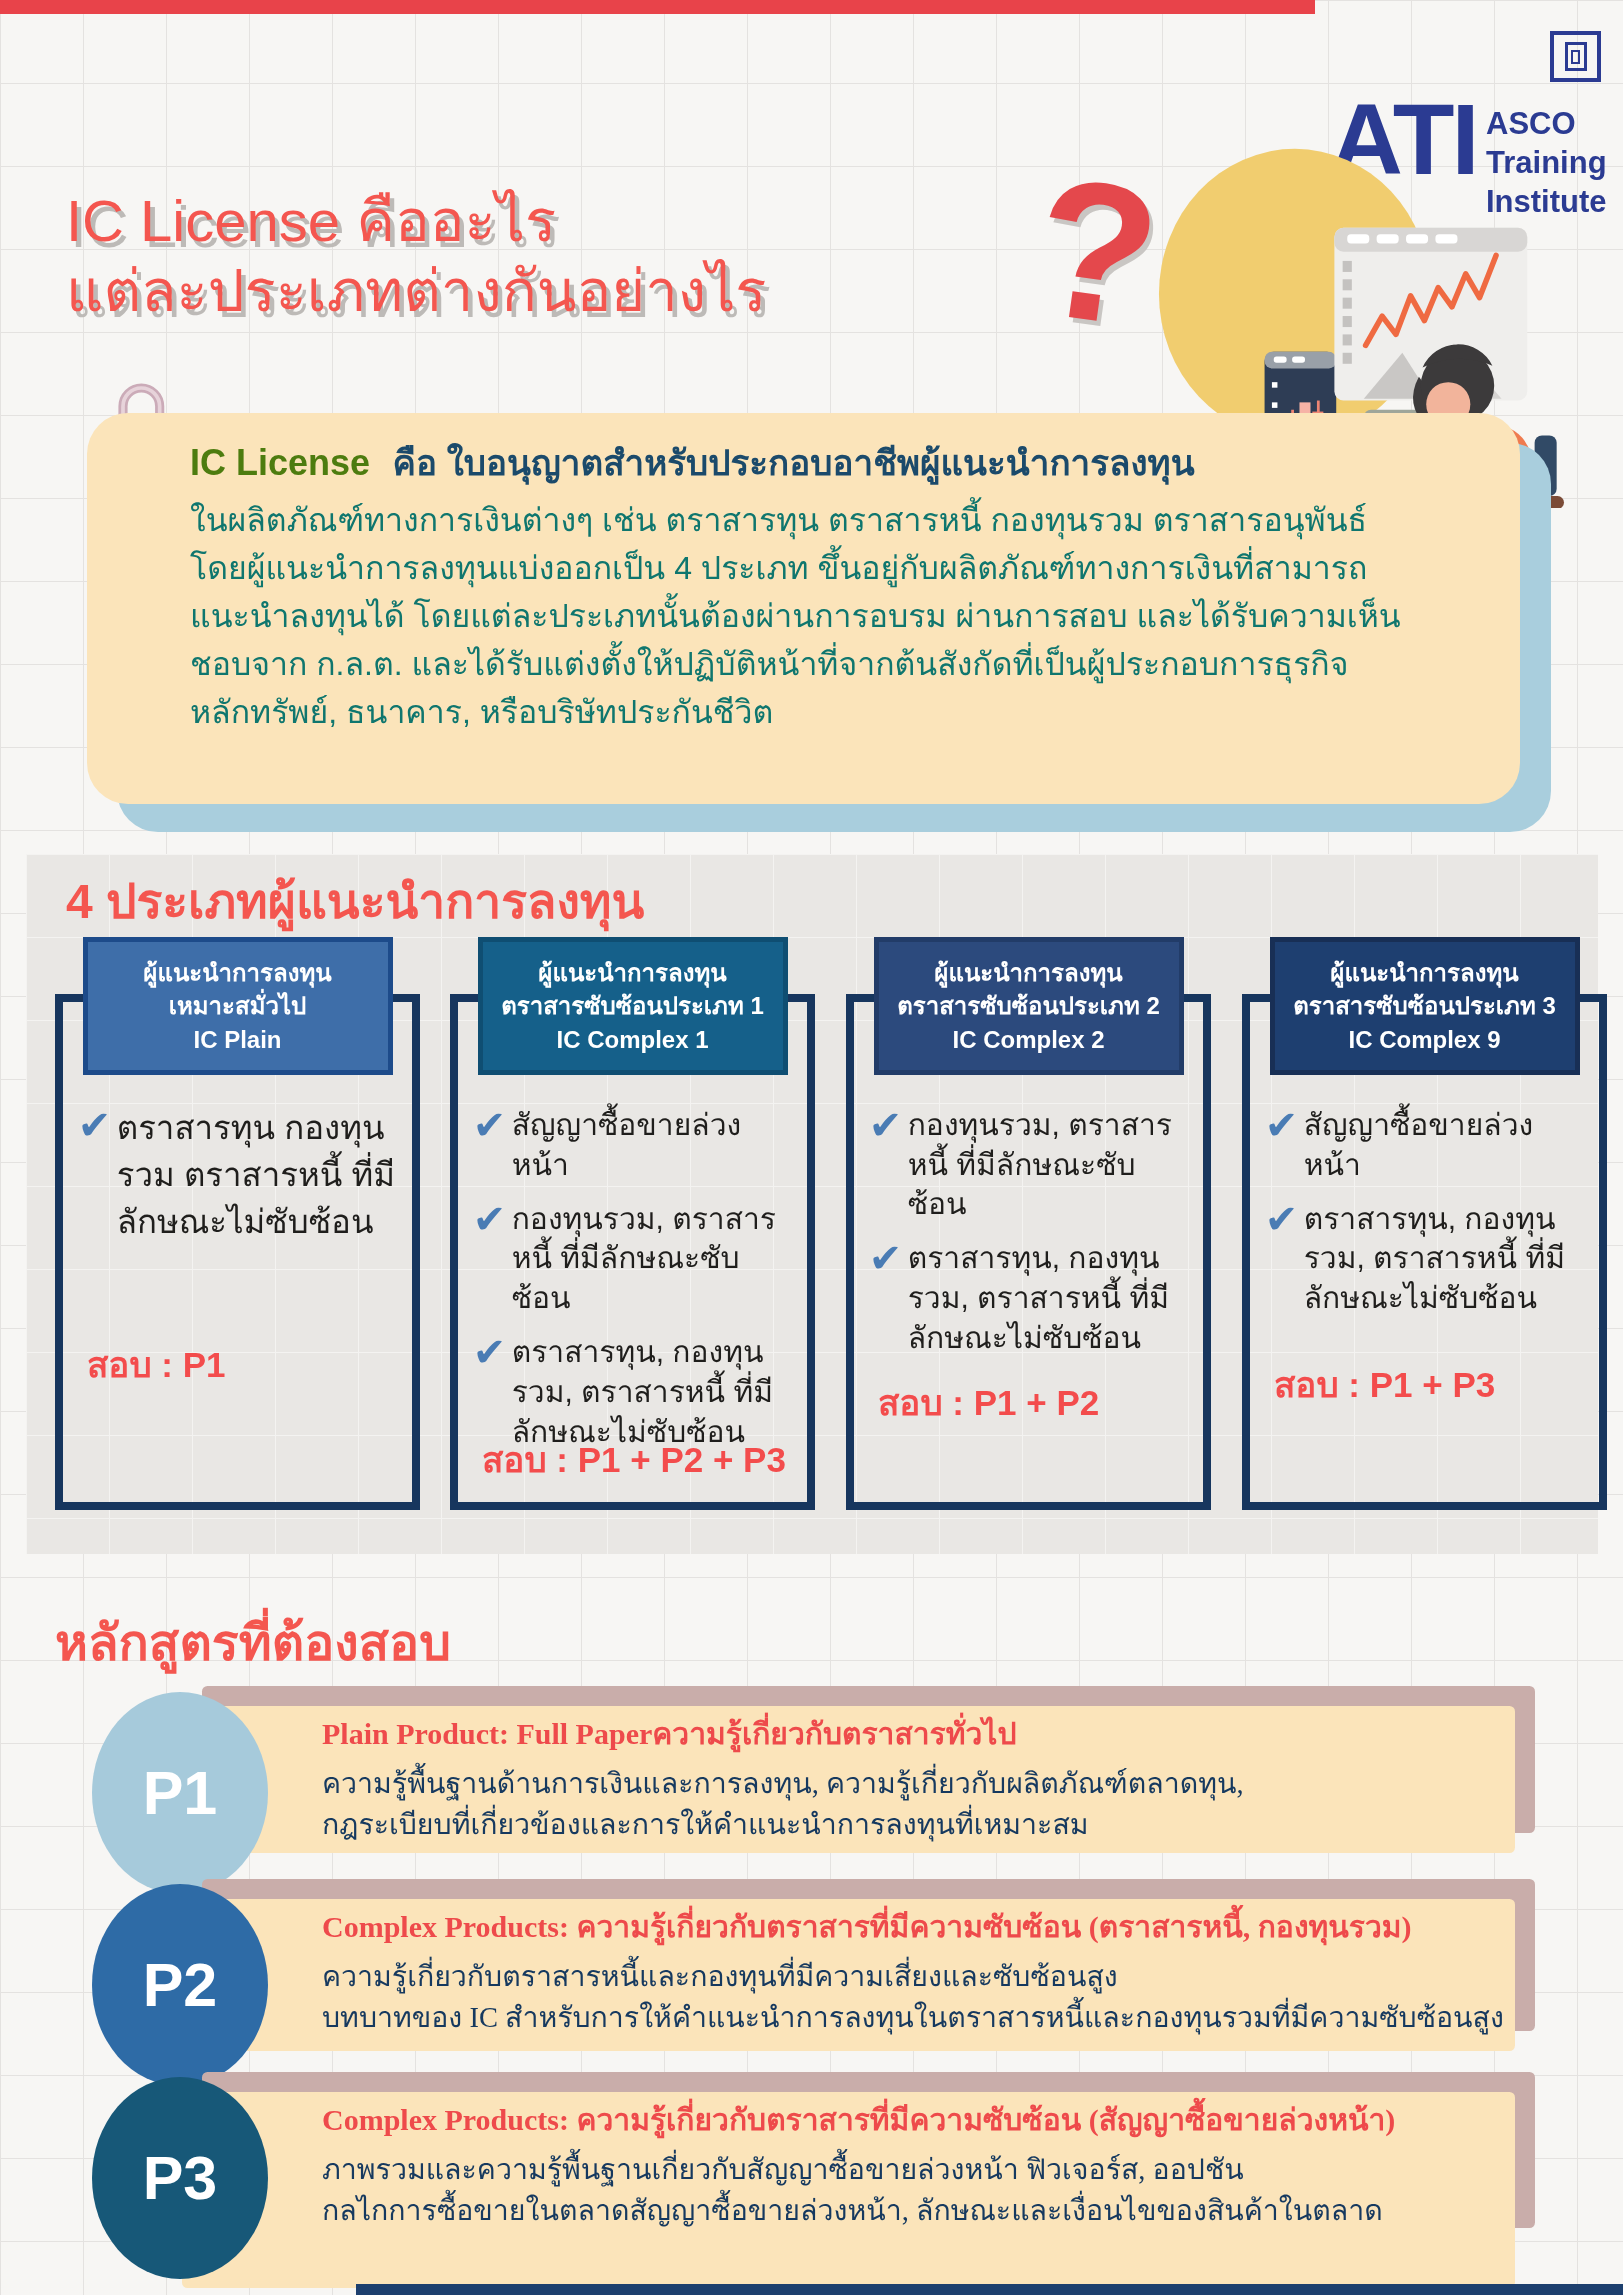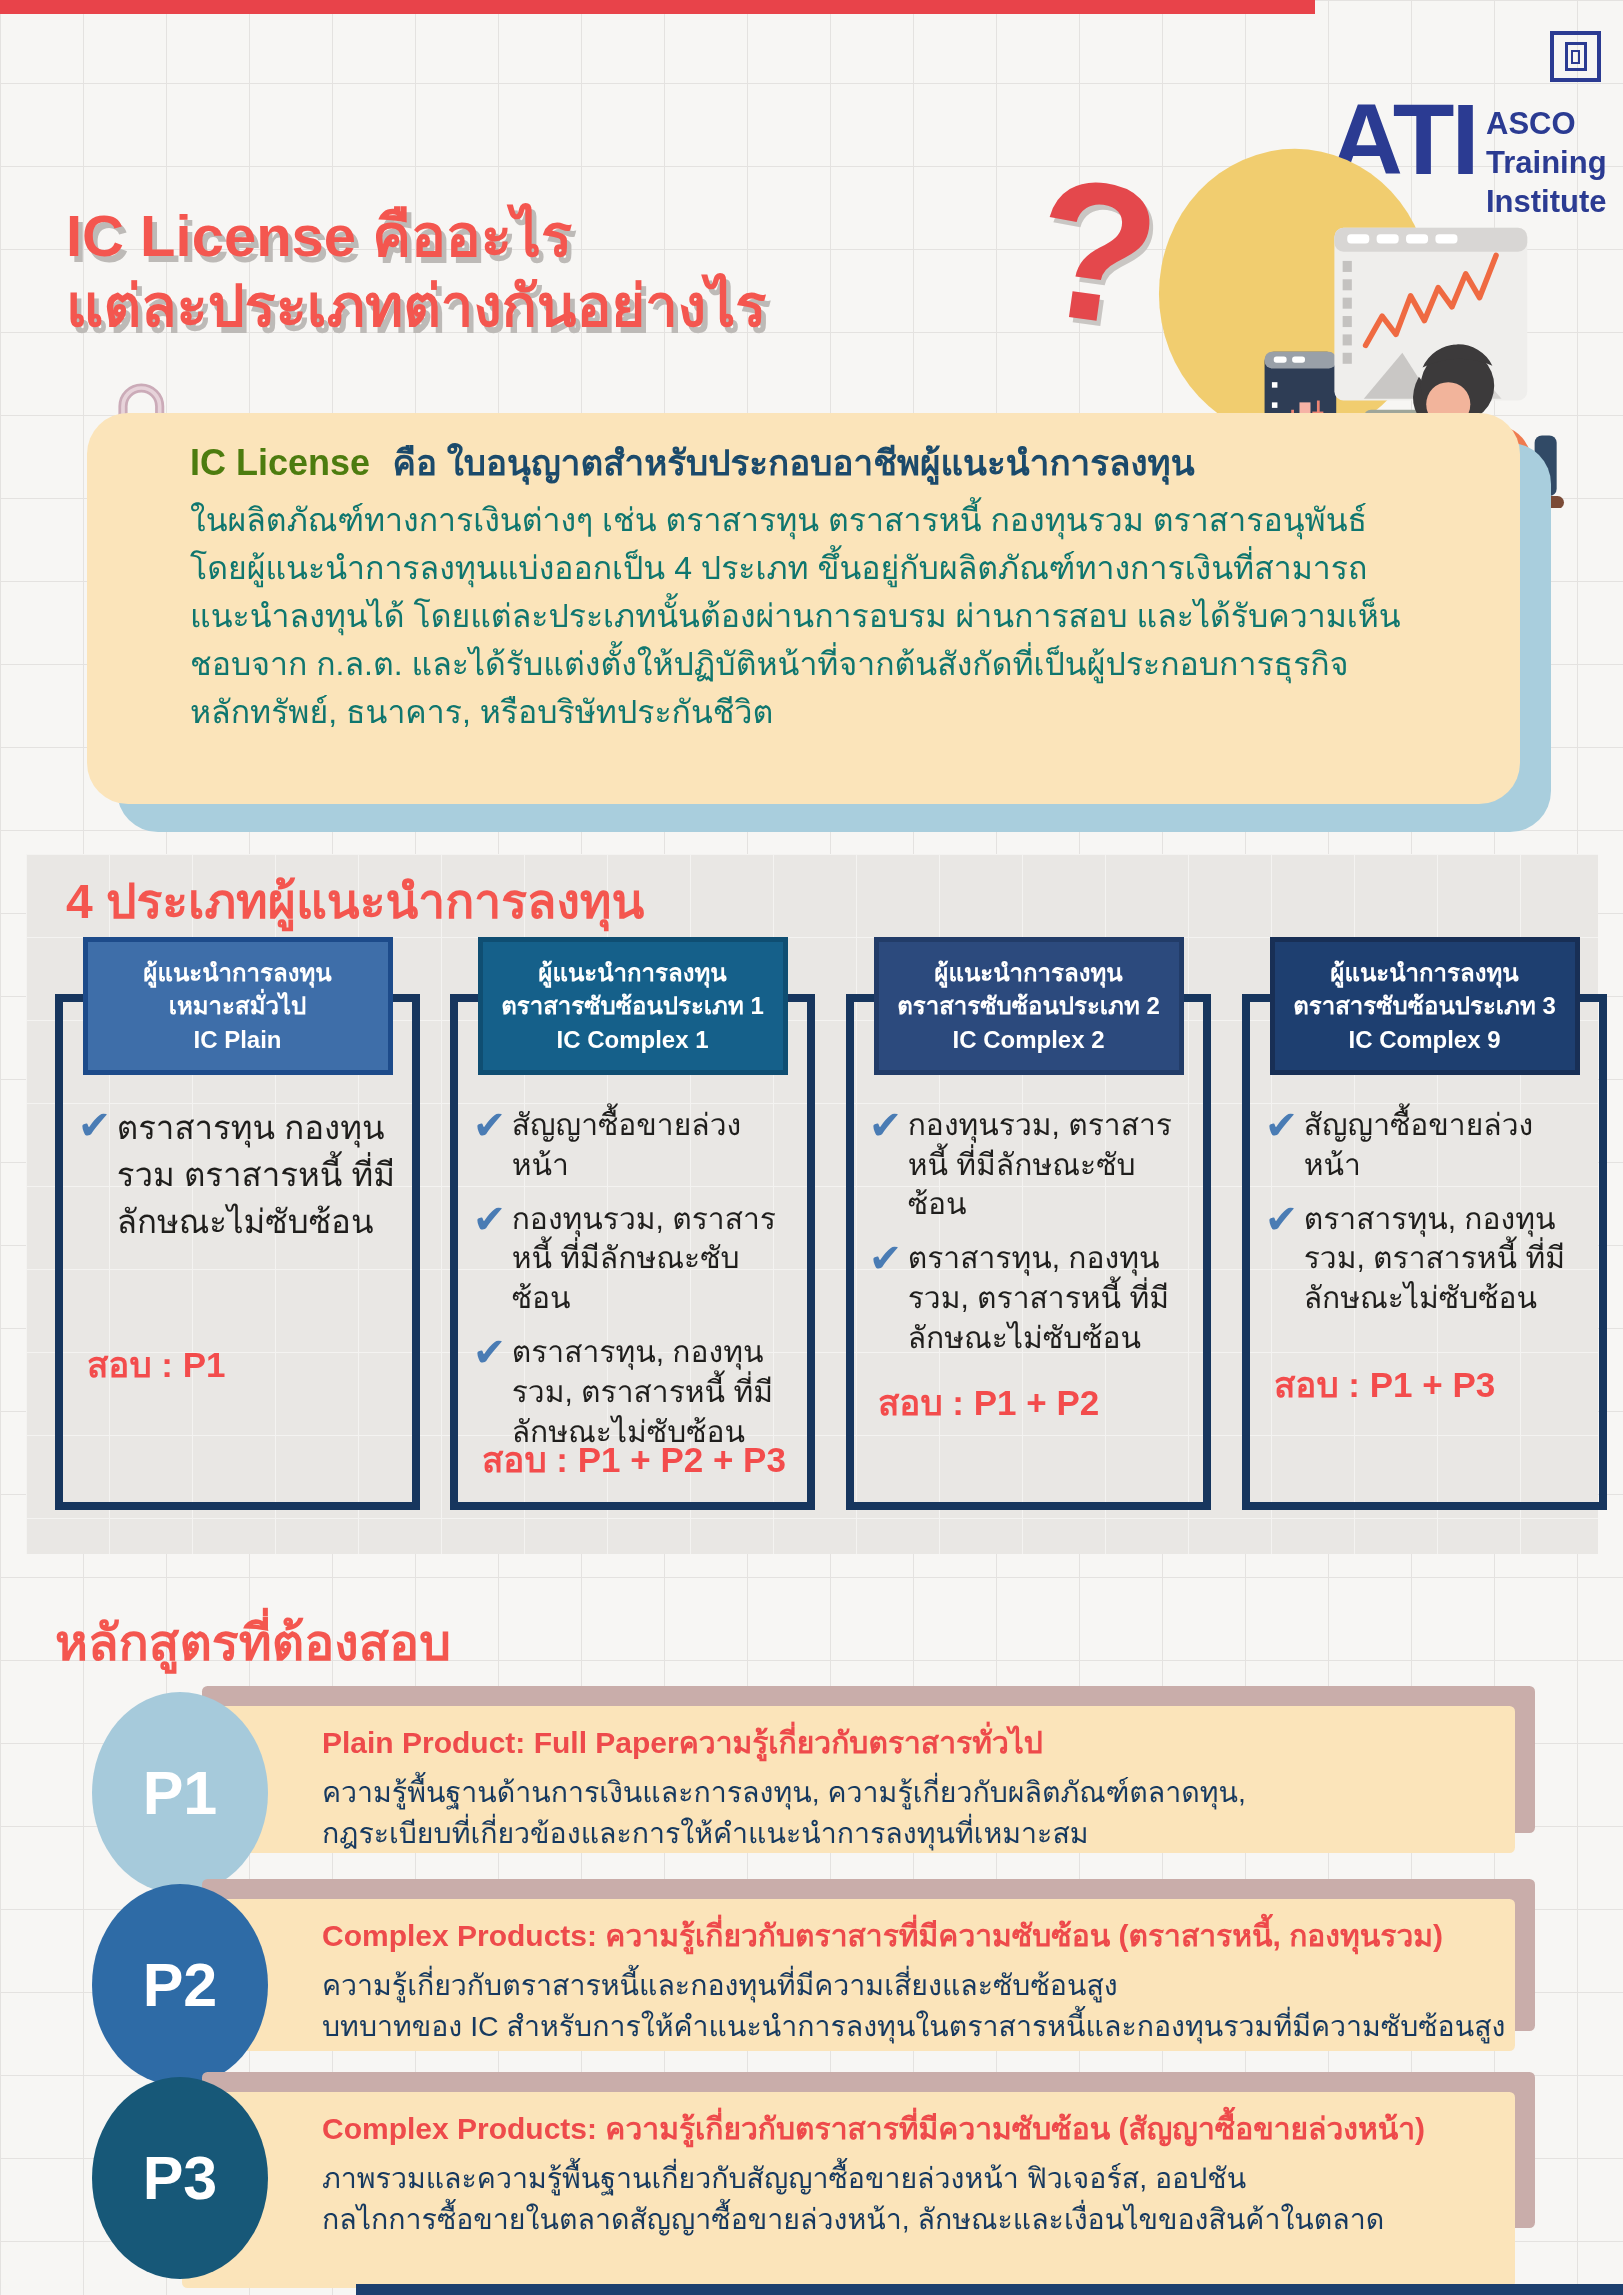--- a/index.html
+++ b/index.html
@@ -20,21 +20,21 @@
   
   .logo{left:1330px;top:92px;display:flex;align-items:flex-start;}
   .logo-ati{font-size:101px;font-weight:800;color:#2b3b92;line-height:0.95;letter-spacing:-2.8px;}
   .logo-org{margin-left:9.2px;padding-top:13px;}
   .logo-org div{font-size:31px;font-weight:700;color:#2b3b92;line-height:1.25;}
   .logo-icon{left:1550px;top:31px;width:51px;height:51px;border:4.6px solid #2b3b92;box-sizing:border-box;}
   .logo-icon .m{position:absolute;left:11px;top:7.3px;width:22px;height:29px;border:3.7px solid #2b3b92;box-sizing:border-box;}
   .logo-icon .i{position:absolute;left:16.5px;top:14.7px;width:9.2px;height:14.7px;border:2.8px solid #2b3b92;box-sizing:border-box;}
 
   
-  .title{left:66px;top:201px;font-size:58px;font-weight:700;color:#f4564f;line-height:1.2;
+  .title{left:66px;top:186px;font-size:58px;font-weight:400;color:#f4564f;line-height:1.2;
          text-shadow:4.6px 5.5px 0 #bdbab7;}
   .qmark{left:1036px;top:154px;font-size:197px;font-weight:800;color:#e4484c;
          transform:rotate(8deg);text-shadow:4.6px 4.6px 0 #c9c6c3;line-height:1;}
 
   
   .intro-shadow{left:117px;top:443px;width:1434px;height:389px;background:#a9cedd;border-radius:41px;}
   .intro-card{left:87px;top:413px;width:1433px;height:391px;background:#fbe4ba;border-radius:41px;
               padding:22px 51px 22px 103px;box-sizing:border-box;}
   .intro-first{white-space:nowrap;margin-bottom:5.5px;}
   .intro-brand{font-size:36px;font-weight:800;color:#4d7c0f;margin-right:18.4px;}
@@ -71,21 +71,21 @@
   .item{display:flex;align-items:flex-start;margin-bottom:14.7px;font-size:30px;color:#1f1e1c;line-height:1.32;}
   .c1 .item{font-size:33px;line-height:1.42;}
   .check{color:#4a7cb4;font-size:40px;line-height:1;margin:0 5.5px 0 0;font-weight:700;flex:0 0 auto;}
   .exam{position:absolute;left:24px;font-size:35px;font-weight:800;color:#f34c4c;}
   .c1 .exam{bottom:110px;}.c2 .exam{bottom:14.7px;}.c3 .exam{bottom:72px;}.c4 .exam{bottom:90px;}
 
   
   .courses-heading{left:55px;top:1603px;font-size:50px;font-weight:800;color:#f4564f;}
   .rshadow{left:202px;width:1333px;background:#c9adaa;border-radius:5.5px;}
   .rbox{left:182px;width:1333px;background:#fbe4ba;border-radius:5.5px;
-        padding:13px 24px 13px 140px;box-sizing:border-box;}
+        padding:4px 24px 13px 140px;box-sizing:border-box;font-family:Liberation Serif, serif;}
   .rs1{top:1686px;height:147px;}  .rb1{top:1706px;height:147px;}
   .rs2{top:1879px;height:152px;}  .rb2{top:1899px;height:152px;}
   .rs3{top:2072px;height:156px;}  .rb3{top:2092px;height:196px;}
   .badge{width:176px;height:202px;border-radius:50%;display:flex;align-items:center;justify-content:center;
          color:#fff;font-size:61px;font-weight:800;}
   .b1{left:92px;top:1692px;background:#a6cadb;}
   .b2{left:92px;top:1884px;background:#2e6ba6;}
   .b3{left:92px;top:2077px;background:#175878;}
   .course-title{font-size:30px;font-weight:800;color:#ee4a4b;margin-bottom:5.5px;white-space:nowrap;}
   .course-line{font-size:28.5px;color:#16395f;line-height:1.45;font-weight:500;white-space:nowrap;}

